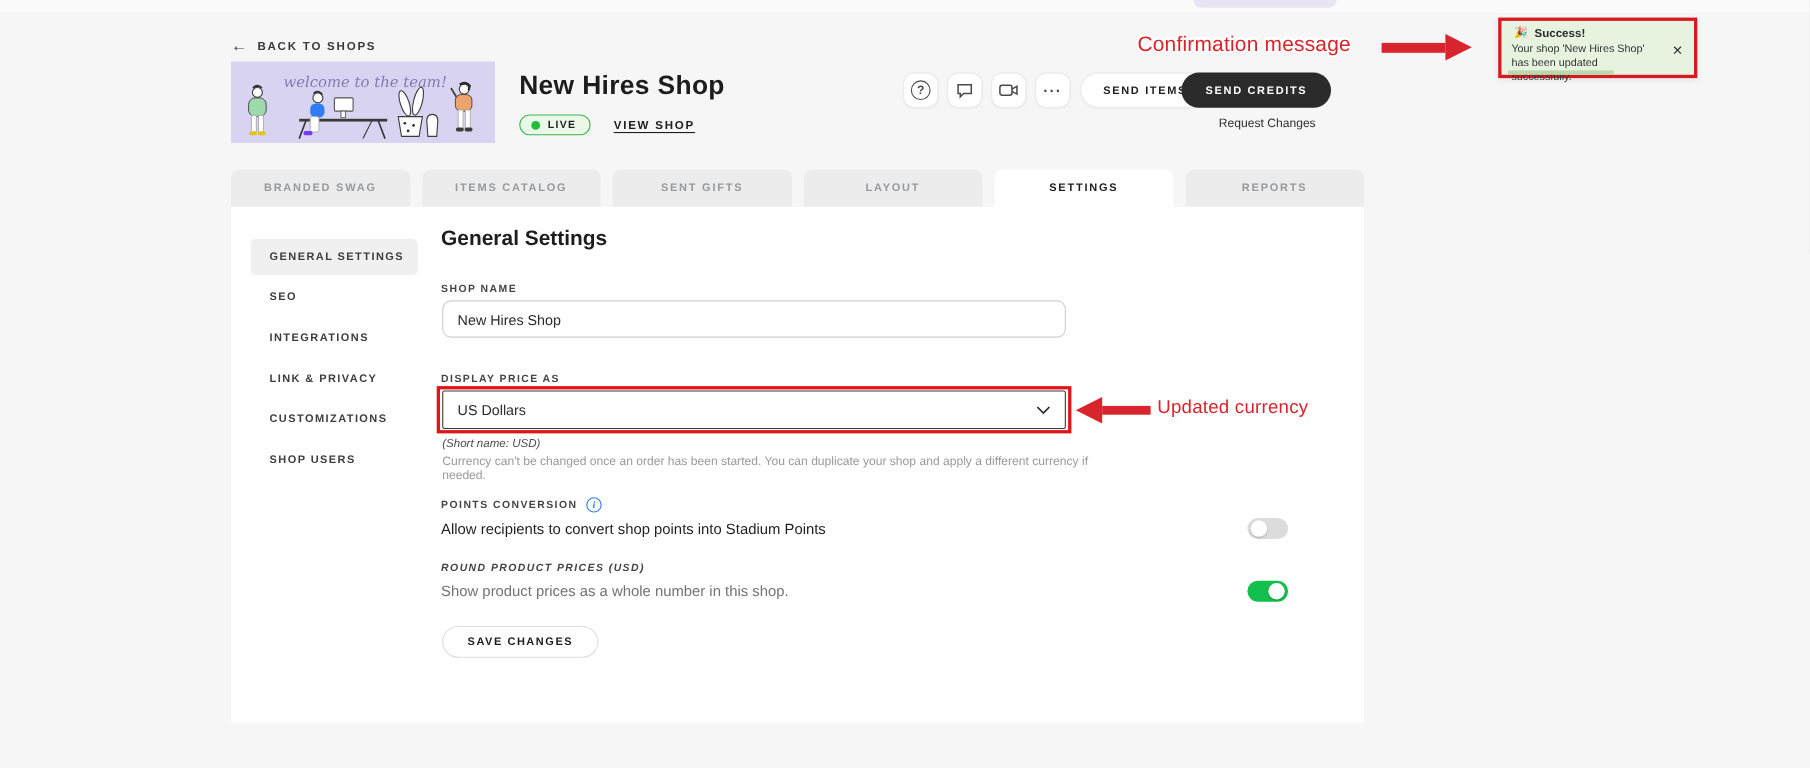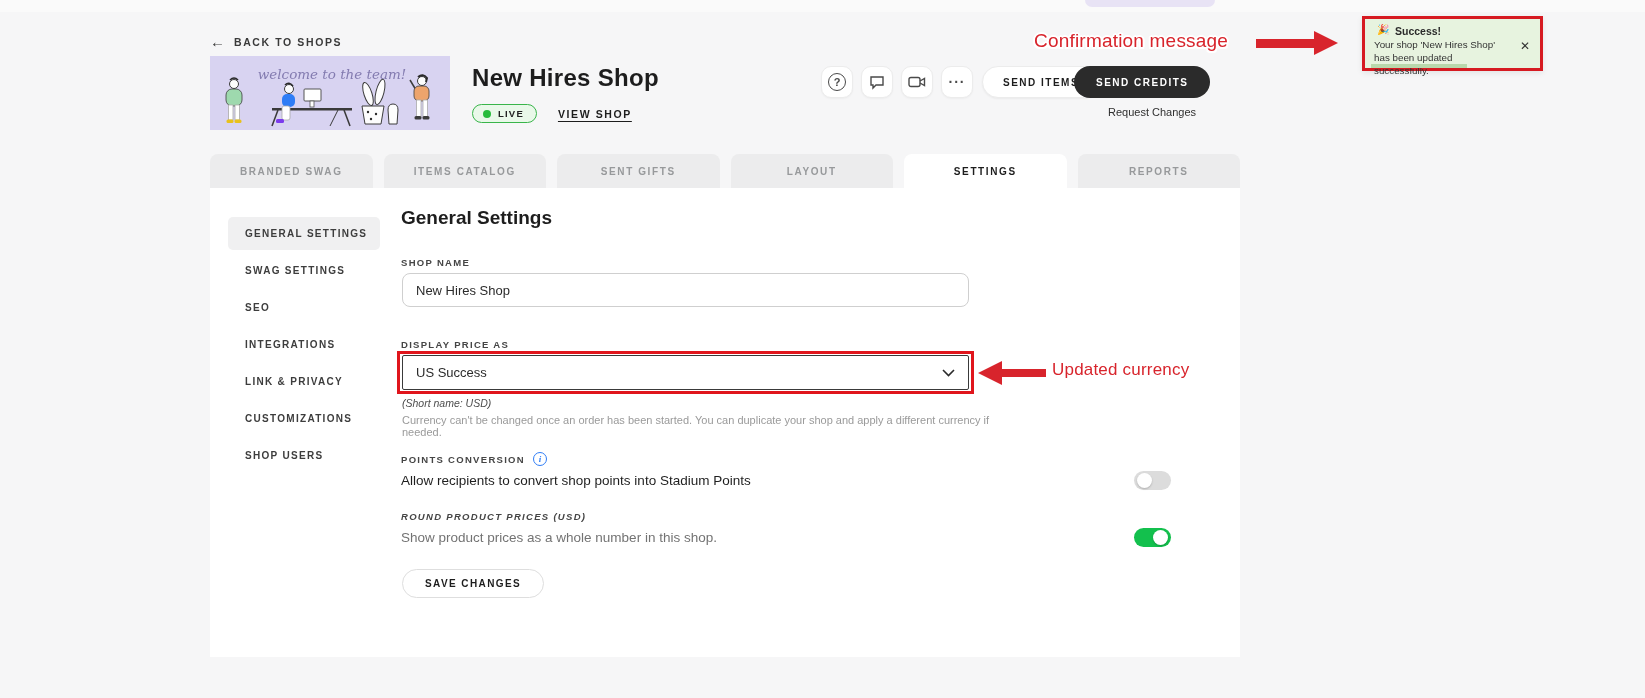--- a/index.html
+++ b/index.html
@@ -189,38 +189,37 @@
     <div class="tab">SENT GIFTS</div>
     <div class="tab">LAYOUT</div>
     <div class="tab active">SETTINGS</div>
     <div class="tab">REPORTS</div>
   </div>
 
   <div class="abs" id="card">
 
     <div id="sidebar">
       <div class="side-item active">GENERAL SETTINGS</div>
-      <div class="side-item">SWAG SETTINGS</div>
       <div class="side-item">SEO</div>
       <div class="side-item">INTEGRATIONS</div>
       <div class="side-item">LINK &amp; PRIVACY</div>
       <div class="side-item">CUSTOMIZATIONS</div>
       <div class="side-item">SHOP USERS</div>
     </div>
 
     <div id="main">
       <div id="gs-heading">General Settings</div>
 
       <div class="field-label" id="shop-name-label">SHOP NAME</div>
       <input id="shop-name-input" type="text" value="New Hires Shop" style="">
 
       <div class="field-label" id="display-price-label">DISPLAY PRICE AS</div>
       <div id="currency-annot-box"></div>
       <div id="currency-select">
-        <span>US Success</span>
+        <span>US Dollars</span>
         <span class="chev">
           <svg width="13" height="8" viewBox="0 0 13 8">
               <path d="M1 1 l5.5 5.5 L12 1" fill="none" stroke="#2b2b2b" stroke-width="1.6"></path>
             </svg>
         </span>
       </div>
       <div id="short-name">(Short name: USD)</div>
       <div id="currency-note">Currency can't be changed once an order has been started. You can duplicate your shop and apply a different currency if needed.</div>
 
       <div id="points-label-row">

